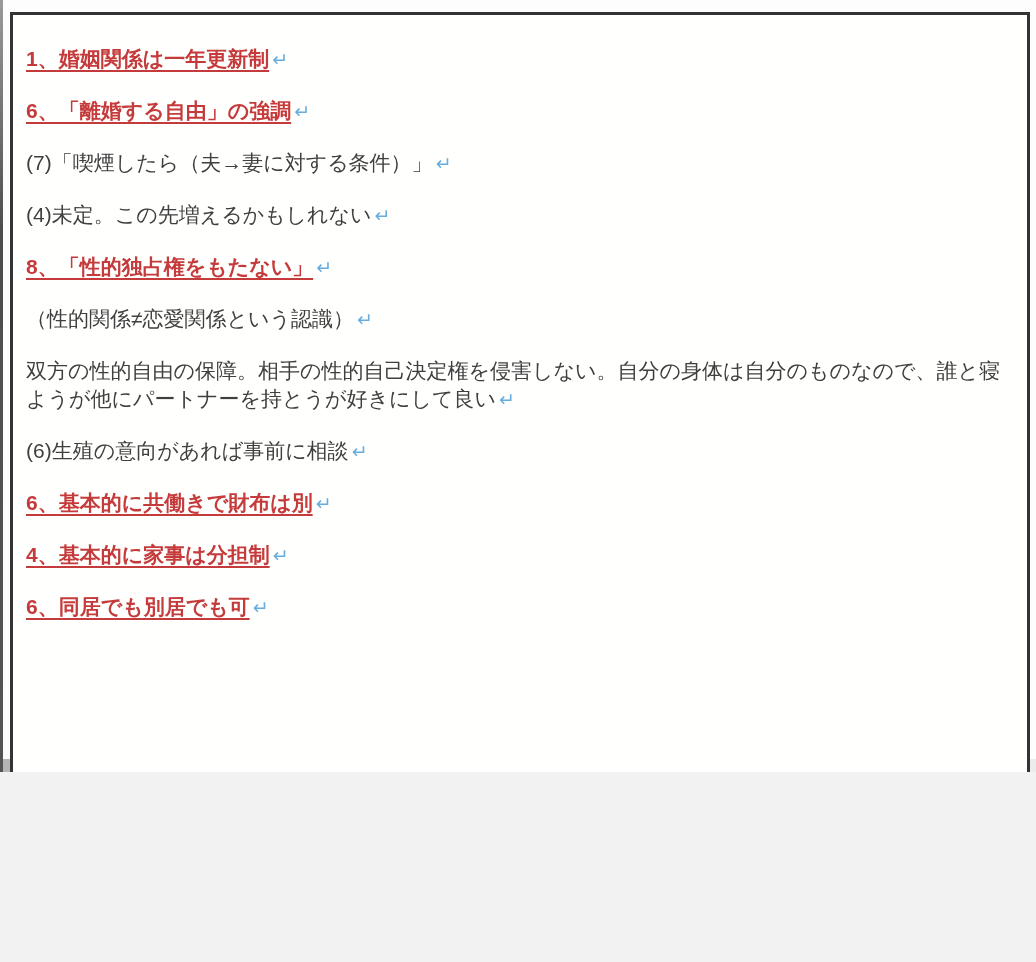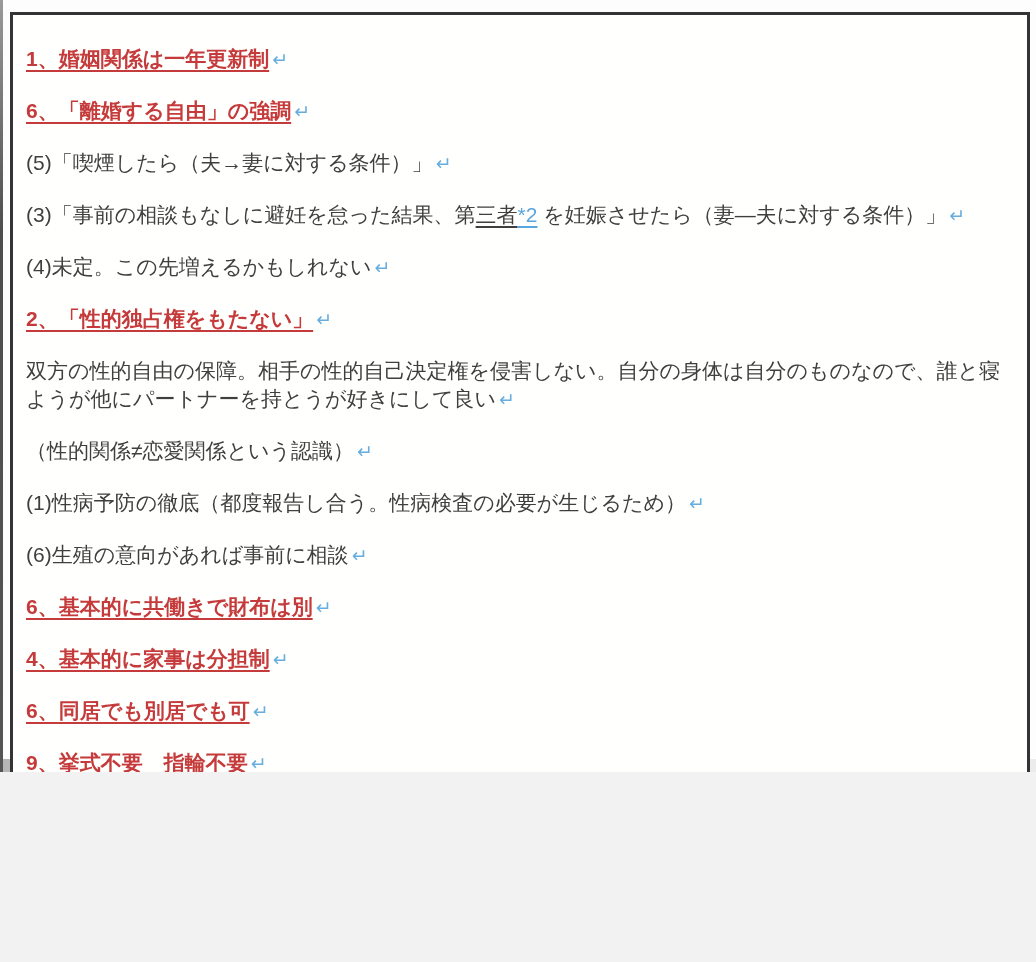--- a/index.html
+++ b/index.html
@@ -85,27 +85,24 @@
   }
 </style>
 </head>
 <body>
 
 <div class="screen">
   <div class="edge-left"></div>
   <div class="page">
       <p class="line heading"><span class="txt"><span class="part">1、婚姻関係は一年更新制</span></span><span class="ret">↵</span></p>
       <p class="line heading"><span class="txt"><span class="part">6、「離婚する自由」の強調</span></span><span class="ret">↵</span></p>
-      <p class="line body"><span class="txt"><span class="part">(5)「喫煙したら（夫→妻に対する条件）」</span></span><span class="ret">↵</span></p>
-      <p class="line body"><span class="txt"><span class="part">(3)「事前の相談もなしに避妊を怠った結果、第</span><span class="part-u">三者</span><span class="part-link">*2</span><span class="part"> を妊娠させたら（妻―夫に対する条件）」</span></span><span class="ret">↵</span></p>
+      <p class="line body"><span class="txt"><span class="part">(7)「喫煙したら（夫→妻に対する条件）」</span></span><span class="ret">↵</span></p>
       <p class="line body"><span class="txt"><span class="part">(4)未定。この先増えるかもしれない</span></span><span class="ret">↵</span></p>
-      <p class="line heading"><span class="txt"><span class="part">2、「性的独占権をもたない」</span></span><span class="ret">↵</span></p>
+      <p class="line heading"><span class="txt"><span class="part">8、「性的独占権をもたない」</span></span><span class="ret">↵</span></p>
+      <p class="line body"><span class="txt"><span class="part">（性的関係≠恋愛関係という認識）</span></span><span class="ret">↵</span></p>
       <p class="line body"><span class="txt"><span class="part">双方の性的自由の保障。相手の性的自己決定権を侵害しない。自分の身体は自分のものなので、誰と寝ようが他にパートナーを持とうが好きにして良い</span></span><span class="ret">↵</span></p>
-      <p class="line body"><span class="txt"><span class="part">（性的関係≠恋愛関係という認識）</span></span><span class="ret">↵</span></p>
-      <p class="line body"><span class="txt"><span class="part">(1)性病予防の徹底（都度報告し合う。性病検査の必要が生じるため）</span></span><span class="ret">↵</span></p>
       <p class="line body"><span class="txt"><span class="part">(6)生殖の意向があれば事前に相談</span></span><span class="ret">↵</span></p>
       <p class="line heading"><span class="txt"><span class="part">6、基本的に共働きで財布は別</span></span><span class="ret">↵</span></p>
       <p class="line heading"><span class="txt"><span class="part">4、基本的に家事は分担制</span></span><span class="ret">↵</span></p>
       <p class="line heading"><span class="txt"><span class="part">6、同居でも別居でも可</span></span><span class="ret">↵</span></p>
-      <p class="line heading"><span class="txt"><span class="part">9、挙式不要　指輪不要</span></span><span class="ret">↵</span></p>
     </div>
   <div class="band-bottom"></div>
 </div>
 
 </body></html>

